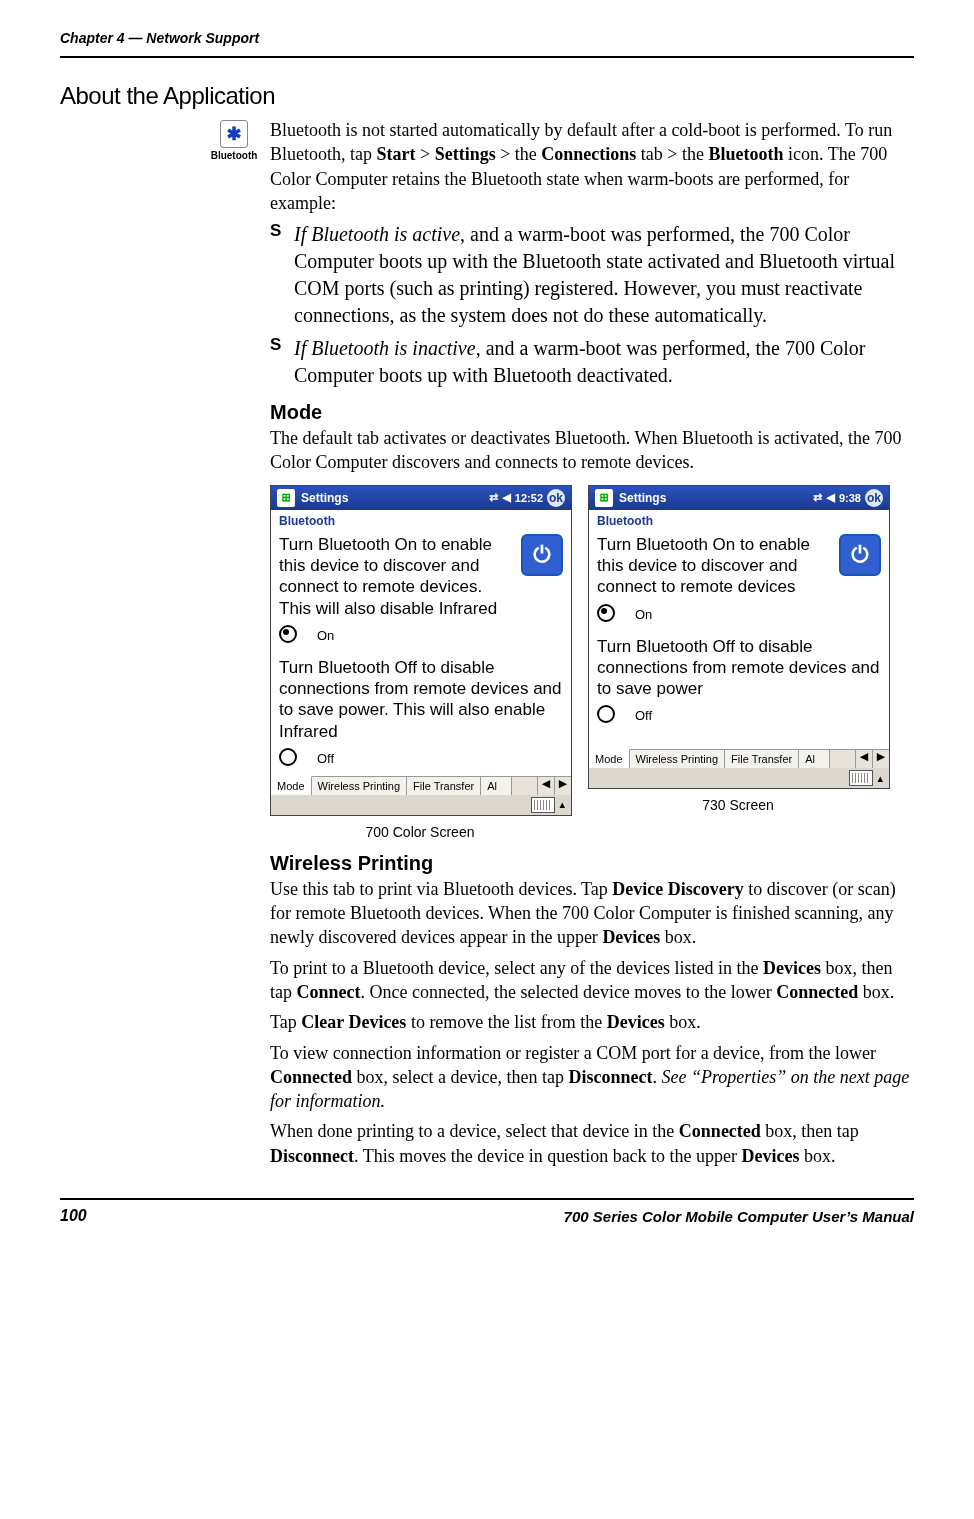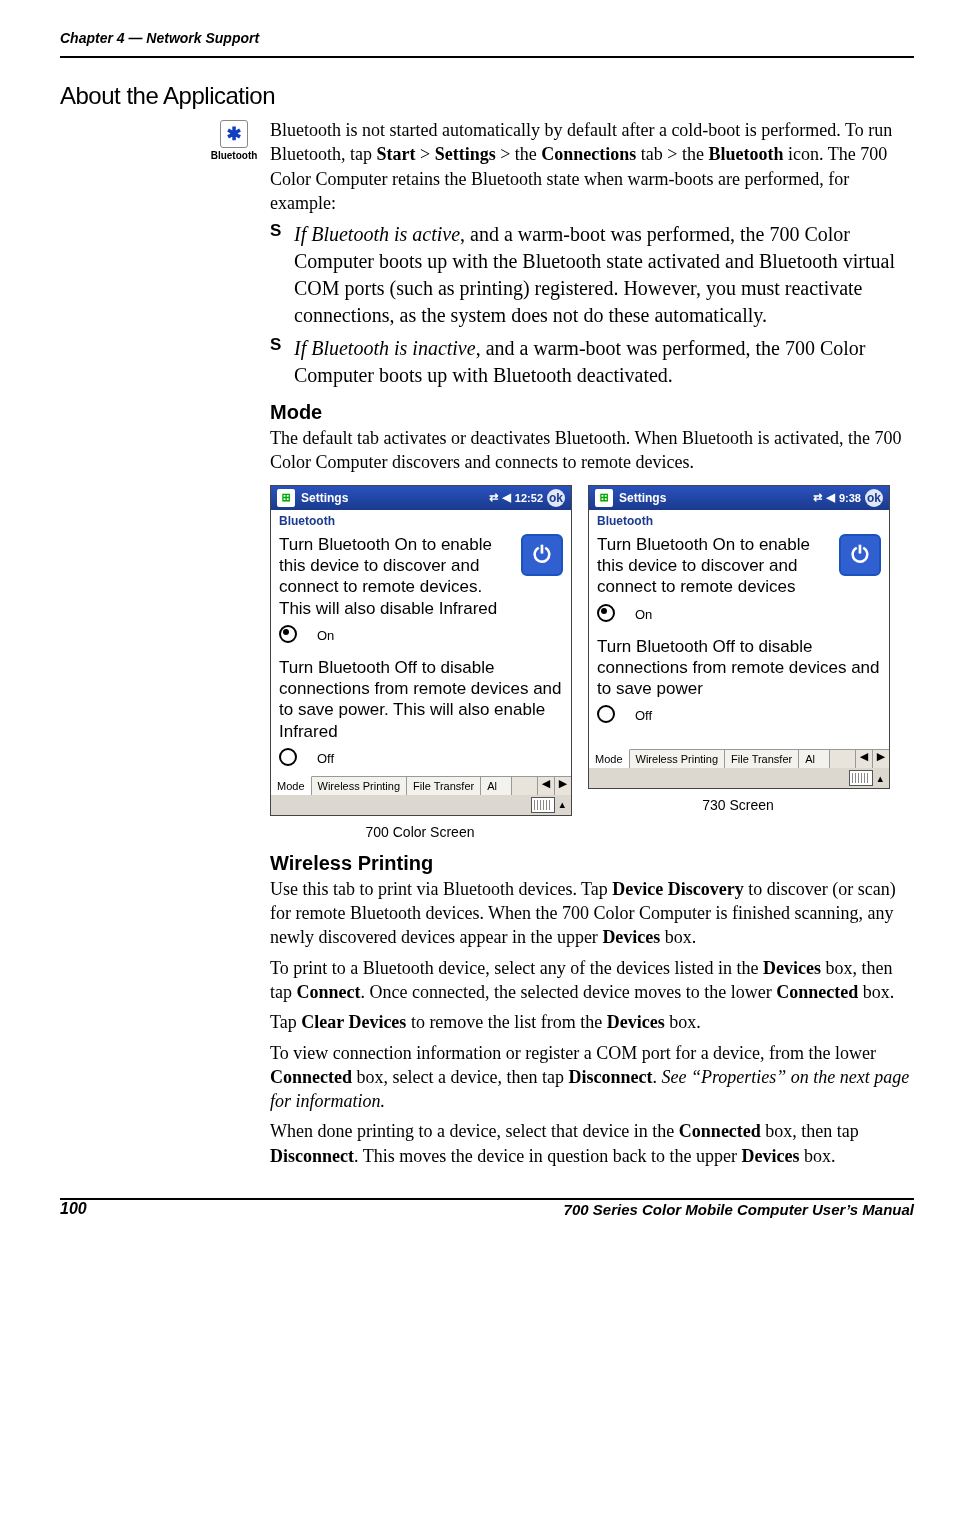--- a/index.html
+++ b/index.html
@@ -173,21 +173,21 @@
   .caption {
     font-family: Arial, sans-serif;
     font-size: 14px;
     text-align: center;
     margin-top: 8px;
   }
   .footer {
     display:flex; justify-content:space-between; align-items:flex-end;
     margin-top: 30px;
     border-top: 2px solid #000;
-    padding-top: 0;
+    padding-top: 7px;
   }
   .page-num {
     font-family: Verdana, Arial, sans-serif;
     font-weight: bold;
     font-style: italic;
     font-size: 16px;
   }
   .footer-title {
     font-family: Verdana, Arial, sans-serif;
     font-weight: bold;

